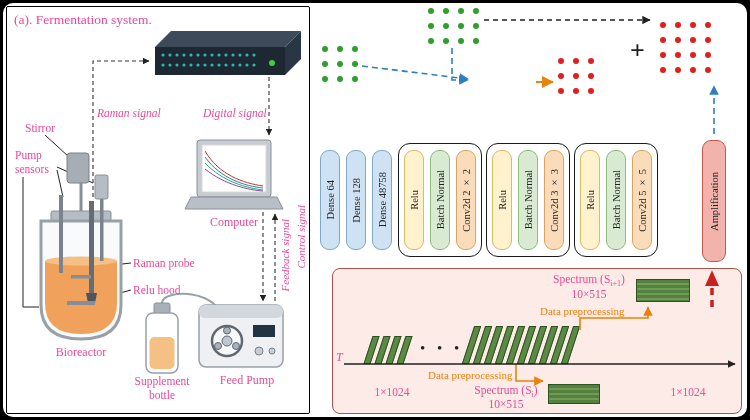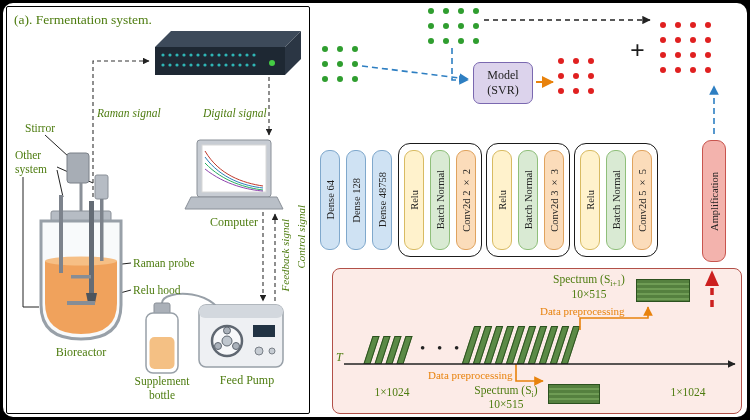--- a/index.html
+++ b/index.html
@@ -1,20 +1,20 @@
 <!DOCTYPE html>
 <html><head>
 <meta charset="utf-8">
 <style>
   *{margin:0;padding:0;box-sizing:border-box}
   html,body{width:750px;height:420px}
   body{background:#000;font-family:"Liberation Serif","DejaVu Serif",serif;position:relative;overflow:hidden}
   .stage{position:absolute;left:0;top:0;width:750px;height:420px}
   .canvas{position:absolute;left:3px;top:3px;width:744px;height:414px;background:#fff;border-radius:10px}
-  .lbl{position:absolute;font-size:11.5px;color:#4d7c0f;white-space:nowrap;line-height:1.18}
+  .lbl{position:absolute;font-size:11.5px;color:#ec4899;white-space:nowrap;line-height:1.18}
   .wrap{white-space:normal}
   .center{text-align:center}
   .it{font-style:italic}
   .vtext{writing-mode:vertical-rl;transform:rotate(180deg)}
   
   .panel-a{position:absolute;left:6px;top:6px;width:304px;height:408px;background:#fff;border:1.6px solid #000;border-radius:2px;z-index:1}
   .panel-a svg{position:absolute;left:0;top:0}
   
   .dot-grid{position:absolute;display:grid;gap:9px;z-index:2}
   .dot{width:6px;height:6px;border-radius:50%}
@@ -155,21 +155,21 @@
         <circle cx="252" cy="344" r="4" fill="#c6ccd3" stroke="#7a8088"></circle>
         <circle cx="265" cy="344" r="3" fill="#c6ccd3" stroke="#7a8088"></circle>
       </g>
     </svg>
 
     <div class="lbl" style="left:7px;top:5px;font-size:13.5px">(a). Fermentation system.</div>
     <div class="lbl it" style="left:90px;top:100px">Raman signal</div>
     <div class="lbl it" style="left:196px;top:100px">Digital signal</div>
     <div class="lbl center" style="left:192px;top:208px;width:70px;font-size:12px">Computer</div>
     <div class="lbl" style="left:18px;top:115px">Stirror</div>
-    <div class="lbl wrap" style="left:8px;top:142px;width:50px">Other system</div>
+    <div class="lbl wrap" style="left:8px;top:142px;width:50px">Pump sensors</div>
     <div class="lbl" style="left:126px;top:250px">Raman probe</div>
     <div class="lbl" style="left:126px;top:277px">Relu hood</div>
     <div class="lbl center" style="left:34px;top:338px;width:80px;font-size:12px">Bioreactor</div>
     <div class="lbl wrap center" style="left:124px;top:368px;width:62px">Supplement bottle</div>
     <div class="lbl center" style="left:198px;top:366px;width:84px;font-size:12px">Feed Pump</div>
     <div class="lbl it vtext" style="left:272px;top:212px;font-size:11px">Feedback signal</div>
     <div class="lbl it vtext" style="left:288px;top:198px;font-size:11px">Control signal</div>
   </div>
 
   <div class="dot-grid green" style="left: 428px; top: 8px; grid-template-columns: repeat(4, 6px);">
@@ -190,24 +190,20 @@
       <span class="dot"></span>
       <span class="dot"></span>
       <span class="dot"></span>
       <span class="dot"></span>
       <span class="dot"></span>
       <span class="dot"></span>
       <span class="dot"></span>
       <span class="dot"></span>
       <span class="dot"></span>
     </div>
-  <div class="model-box">
-    <div>Model</div>
-    <div>(SVR)</div>
-  </div>
   <div class="dot-grid red" style="left: 558px; top: 58px; grid-template-columns: repeat(3, 6px);">
       <span class="dot"></span>
       <span class="dot"></span>
       <span class="dot"></span>
       <span class="dot"></span>
       <span class="dot"></span>
       <span class="dot"></span>
       <span class="dot"></span>
       <span class="dot"></span>
       <span class="dot"></span>

